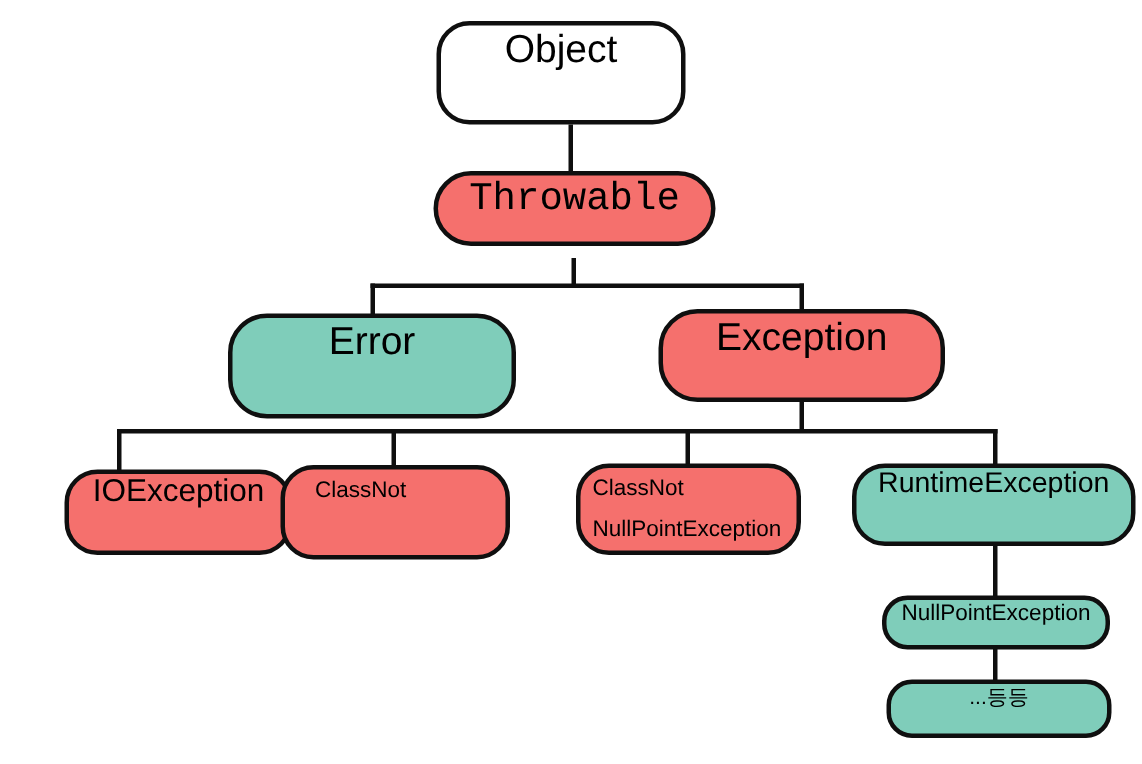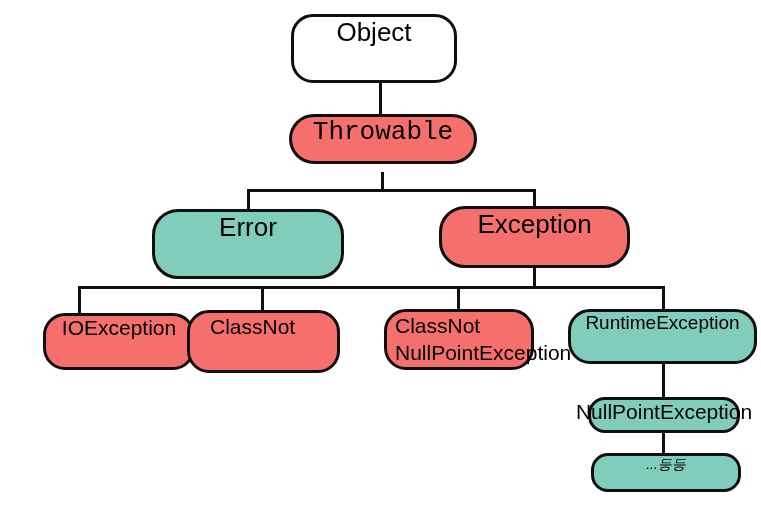--- a/index.html
+++ b/index.html
@@ -25,22 +25,22 @@
     justify-content: flex-start;
     color: #000000;
     z-index: 2;
   }
   .r-big   { border-radius: 26px; }
   .r-mid   { border-radius: 22px; }
   .r-small { border-radius: 17px; }
   .fs26 { font-size: 26px; }
   .fs21 { font-size: 21px; }
   .fs19 { font-size: 19px; }
-  .fs15 { font-size: 21px; }
-  .fs14 { font-size: 14px; font-style: italic; }
+  .fs15 { font-size: 15px; }
+  .fs14 { font-size: 14px; }
   .two-line {
     align-items: flex-start;
     line-height: 27px;
   }
   .two-line .lbl { display: block; }
   .conn {
     position: absolute;
     background: #0f0f0f;
     z-index: 1;
   }

